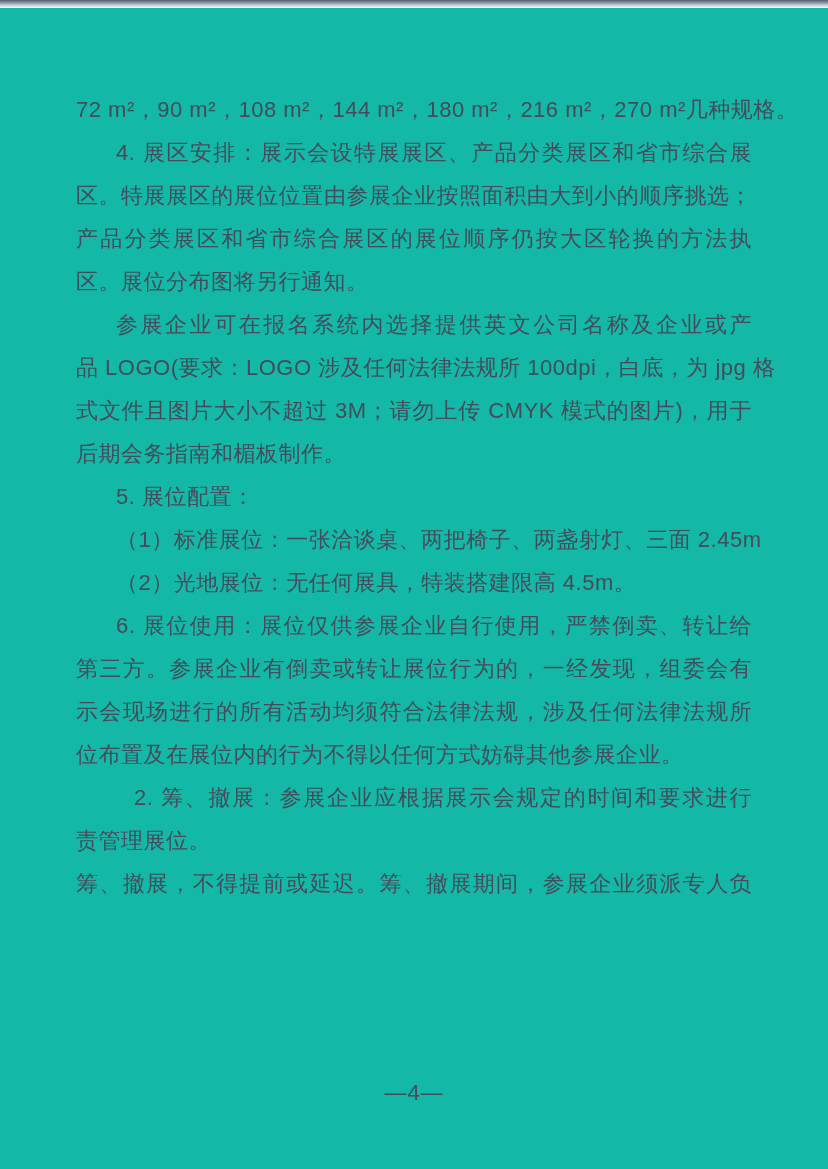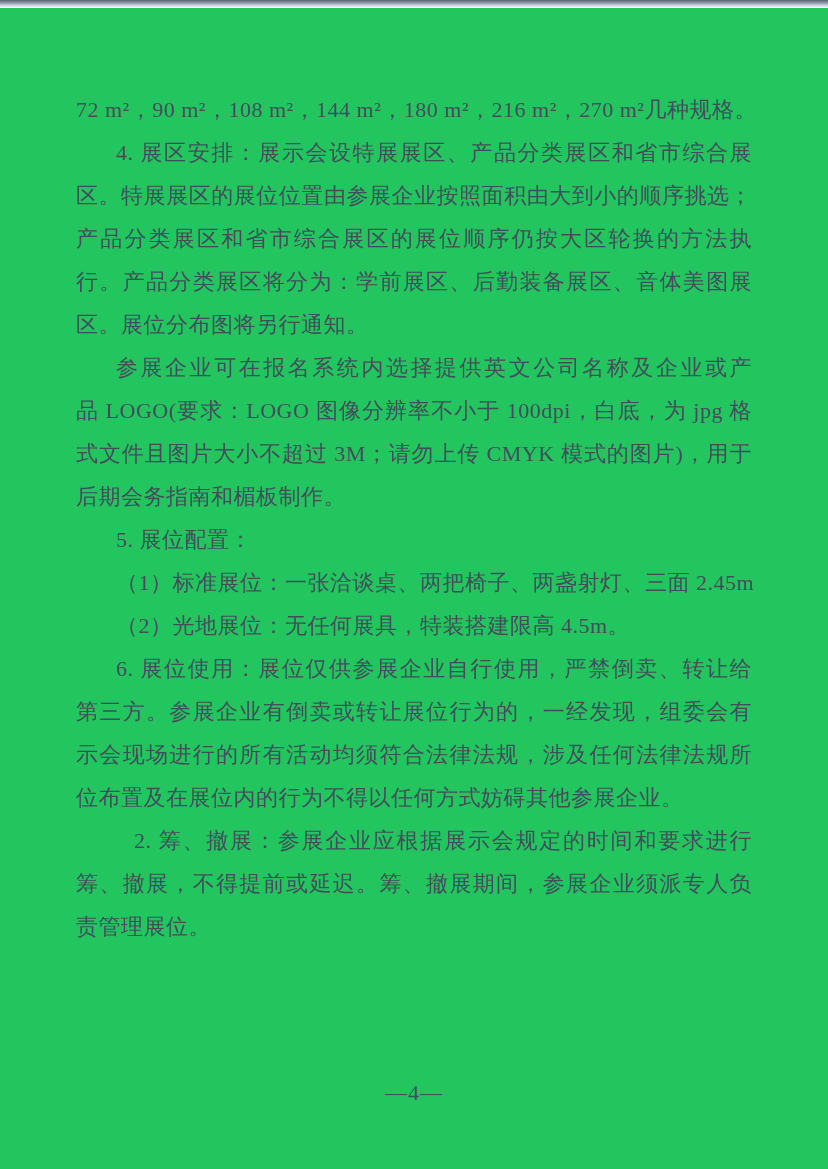--- a/index.html
+++ b/index.html
@@ -4,23 +4,23 @@
 <style>
   html, body {
     margin: 0;
     padding: 0;
     background: #ffffff;
   }
   .page {
     position: relative;
     width: 828px;
     height: 1169px;
-    background: #22c55e;
+    background: #14b8a6;
     overflow: hidden;
-    font-family: Liberation Serif, serif;
+    font-family: Liberation Sans, sans-serif;
   }
   .scan-edge-top {
     position: absolute;
     top: 0; left: 0;
     width: 100%;
     height: 8px;
     background: linear-gradient(to bottom, #596070 0%, #8d95a5 35%, #c9cedb 65%, #ffffff 100%);
   }
   .doc-body {
     position: absolute;
@@ -56,31 +56,30 @@
 </head>
 <body>
 
 <div class="page">
   <div class="scan-edge-top"></div>
   <div class="doc-body">
       <div class="line jl">72 m²，90 m²，108 m²，144 m²，180 m²，216 m²，270 m²几种规格。</div>
       <div class="line jl" style="padding-left: 40px;">4. 展区安排：展示会设特展展区、产品分类展区和省市综合展</div>
       <div class="line jl">区。特展展区的展位位置由参展企业按照面积由大到小的顺序挑选；</div>
       <div class="line jl">产品分类展区和省市综合展区的展位顺序仍按大区轮换的方法执</div>
-      <div class="line jl">行。产品分类展区将分为：学前展区、后勤装备展区、音体美图展</div>
       <div class="line">区。展位分布图将另行通知。</div>
       <div class="line jl" style="padding-left: 40px;">参展企业可在报名系统内选择提供英文公司名称及企业或产</div>
-      <div class="line jl">品 LOGO(要求：LOGO 图像分辨率不小于 100dpi，白底，为 jpg 格</div>
+      <div class="line jl">品 LOGO(要求：LOGO 涉及任何法律法规所 100dpi，白底，为 jpg 格</div>
       <div class="line jl">式文件且图片大小不超过 3M；请勿上传 CMYK 模式的图片)，用于</div>
       <div class="line">后期会务指南和楣板制作。</div>
       <div class="line" style="padding-left: 40px;">5. 展位配置：</div>
       <div class="line jl" style="padding-left: 40px;">（1）标准展位：一张洽谈桌、两把椅子、两盏射灯、三面 2.45m</div>
       <div class="line" style="padding-left: 40px;">（2）光地展位：无任何展具，特装搭建限高 4.5m。</div>
       <div class="line jl" style="padding-left: 40px;">6. 展位使用：展位仅供参展企业自行使用，严禁倒卖、转让给</div>
       <div class="line jl">第三方。参展企业有倒卖或转让展位行为的，一经发现，组委会有</div>
       <div class="line jl">示会现场进行的所有活动均须符合法律法规，涉及任何法律法规所</div>
       <div class="line">位布置及在展位内的行为不得以任何方式妨碍其他参展企业。</div>
       <div class="line jl" style="padding-left: 58px;">2. 筹、撤展：参展企业应根据展示会规定的时间和要求进行</div>
+      <div class="line">责管理展位。</div>
       <div class="line jl">筹、撤展，不得提前或延迟。筹、撤展期间，参展企业须派专人负</div>
-      <div class="line">责管理展位。</div>
     </div>
   <div class="page-number">—4—</div>
 </div>
 
 </body></html>

